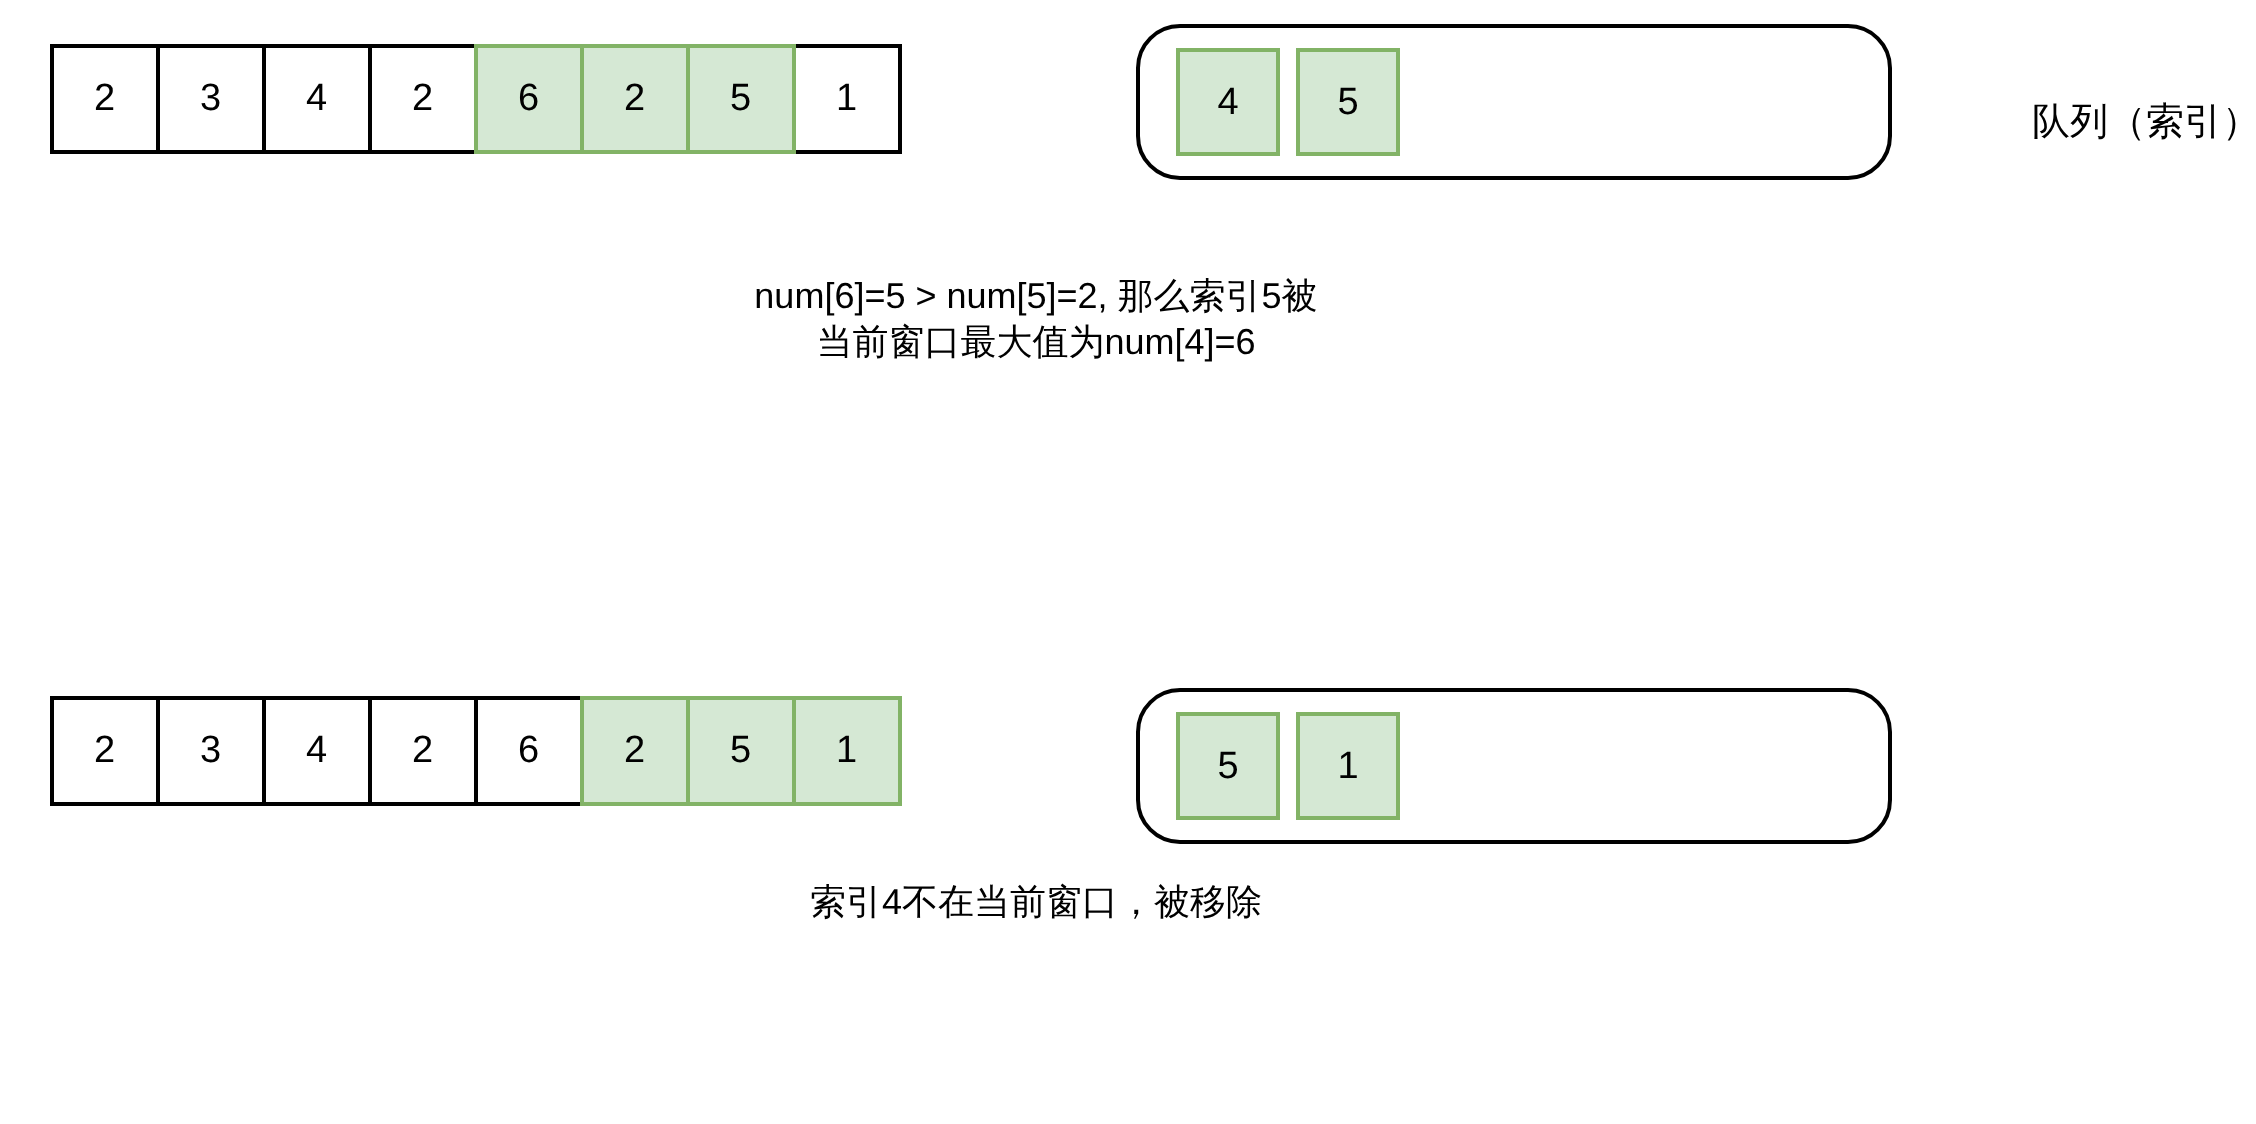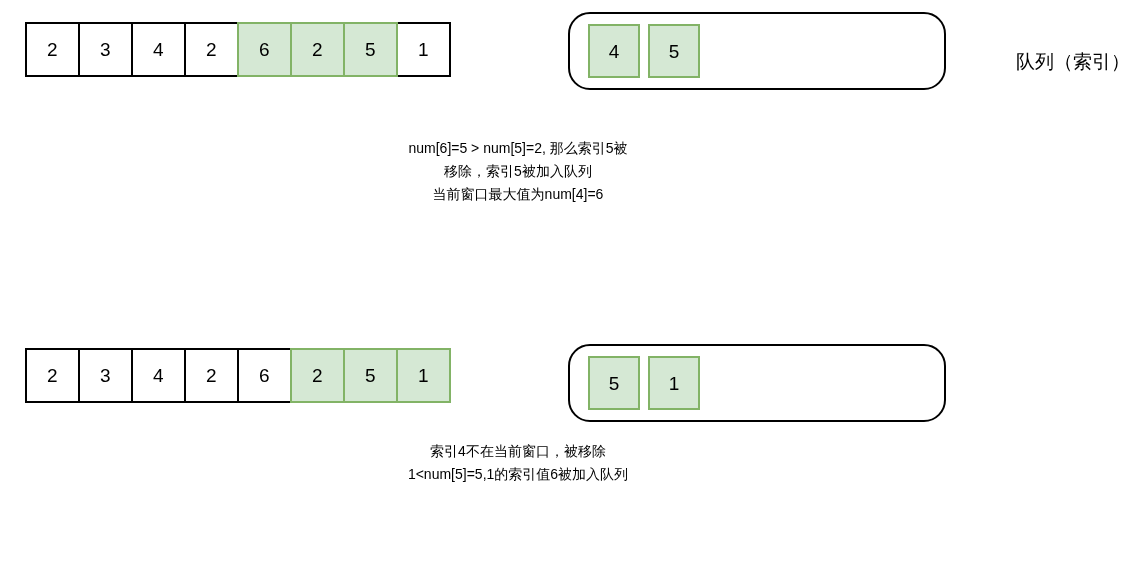--- a/index.html
+++ b/index.html
@@ -89,21 +89,21 @@
     font-size: 19px;
     line-height: 1;
     white-space: nowrap;
   }
   .side-label.l1 { left: 1016px; top: 40px; margin-top: 12px; }
 
   
   .caption {
     position: absolute;
     text-align: center;
-    font-size: 14px;
+    font-size: 18px;
     line-height: 23px;
     white-space: nowrap;
   }
   .caption.c1 { left: 238px; top: 137px; width: 560px; }
   .caption.c2 { left: 238px; top: 440px; width: 560px; }
   .caption .line { display: block; }
 </style>
 </head>
 <body>
 
@@ -122,21 +122,20 @@
 
   <div class="queue-box q1">
     <div class="queue-item">4</div>
     <div class="queue-item">5</div>
   </div>
 
   <div class="side-label l1">队列（索引）</div>
 
   <div class="caption c1">
     <span class="line">num[6]=5  &gt; num[5]=2, 那么索引5被</span>
-    <span class="line">移除，索引5被加入队列</span>
     <span class="line">当前窗口最大值为num[4]=6</span>
   </div>
 
   <div class="array-row row2">
     <div class="cell plain">2</div>
     <div class="cell plain">3</div>
     <div class="cell plain">4</div>
     <div class="cell plain">2</div>
     <div class="cell plain">6</div>
     <div class="cell in-window">2</div>
@@ -144,16 +143,15 @@
     <div class="cell in-window">1</div>
   </div>
 
   <div class="queue-box q2">
     <div class="queue-item">5</div>
     <div class="queue-item">1</div>
   </div>
 
   <div class="caption c2">
     <span class="line">索引4不在当前窗口，被移除</span>
-    <span class="line">1&lt;num[5]=5,1的索引值6被加入队列</span>
   </div>
 
 </div>
 
 </body></html>

